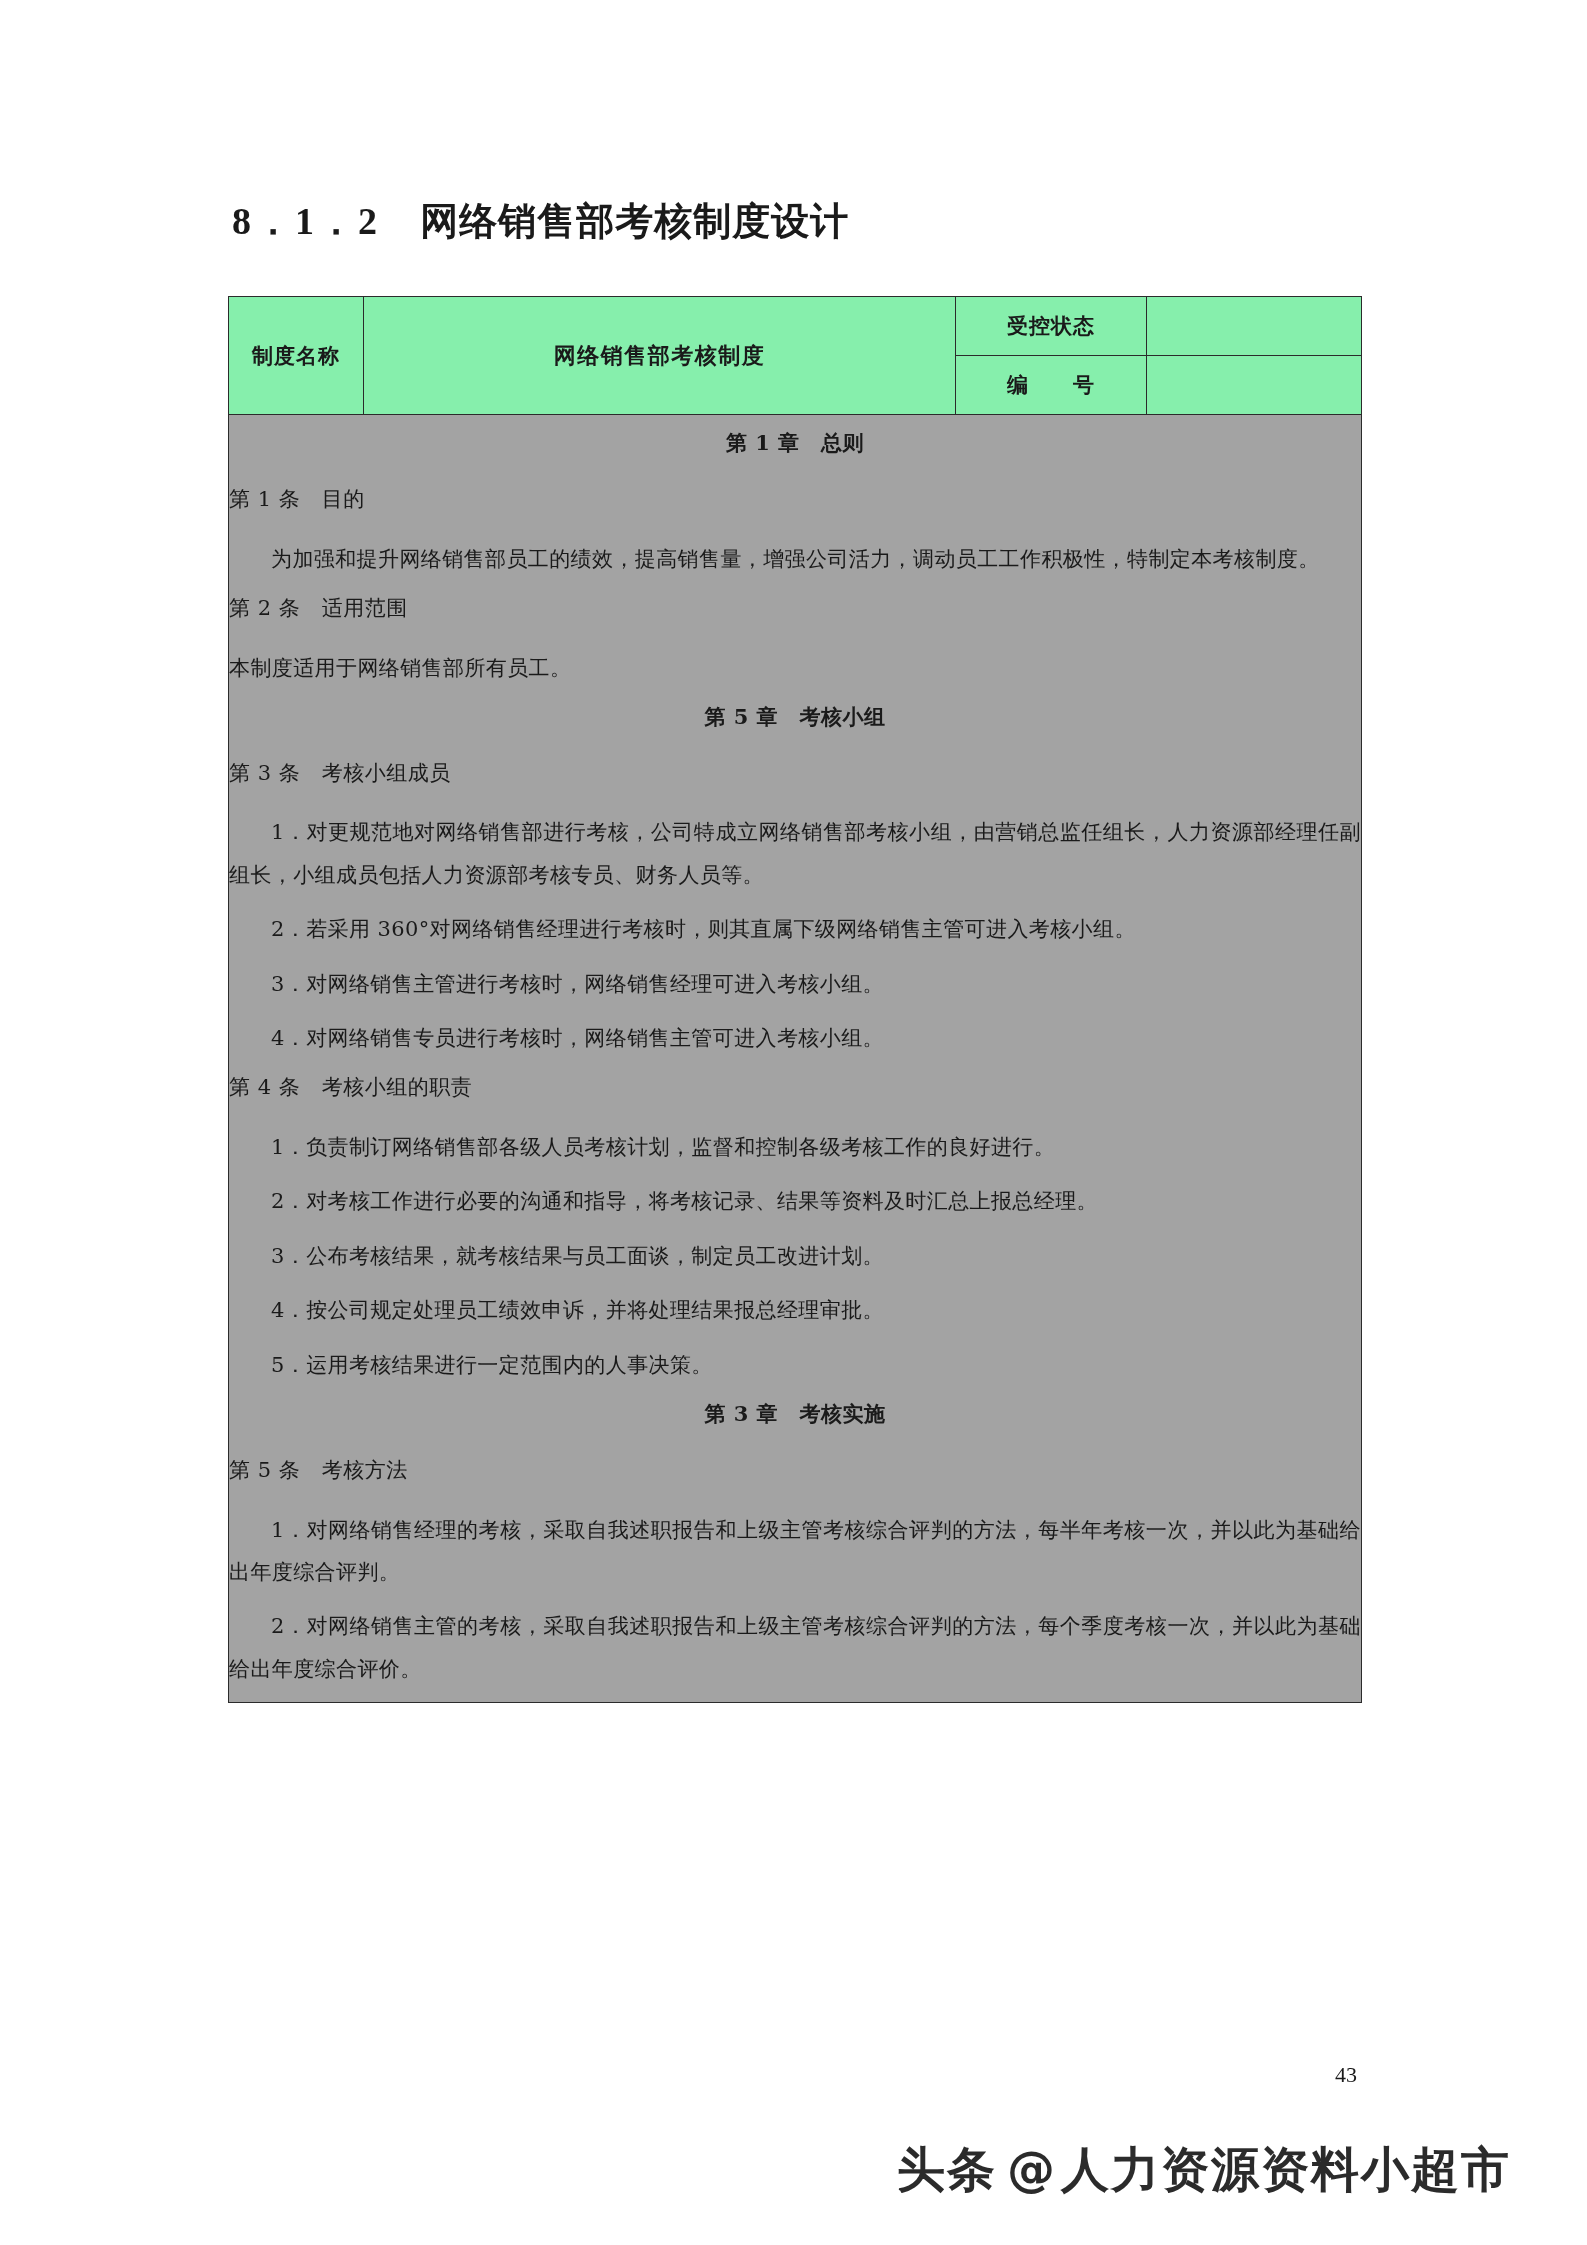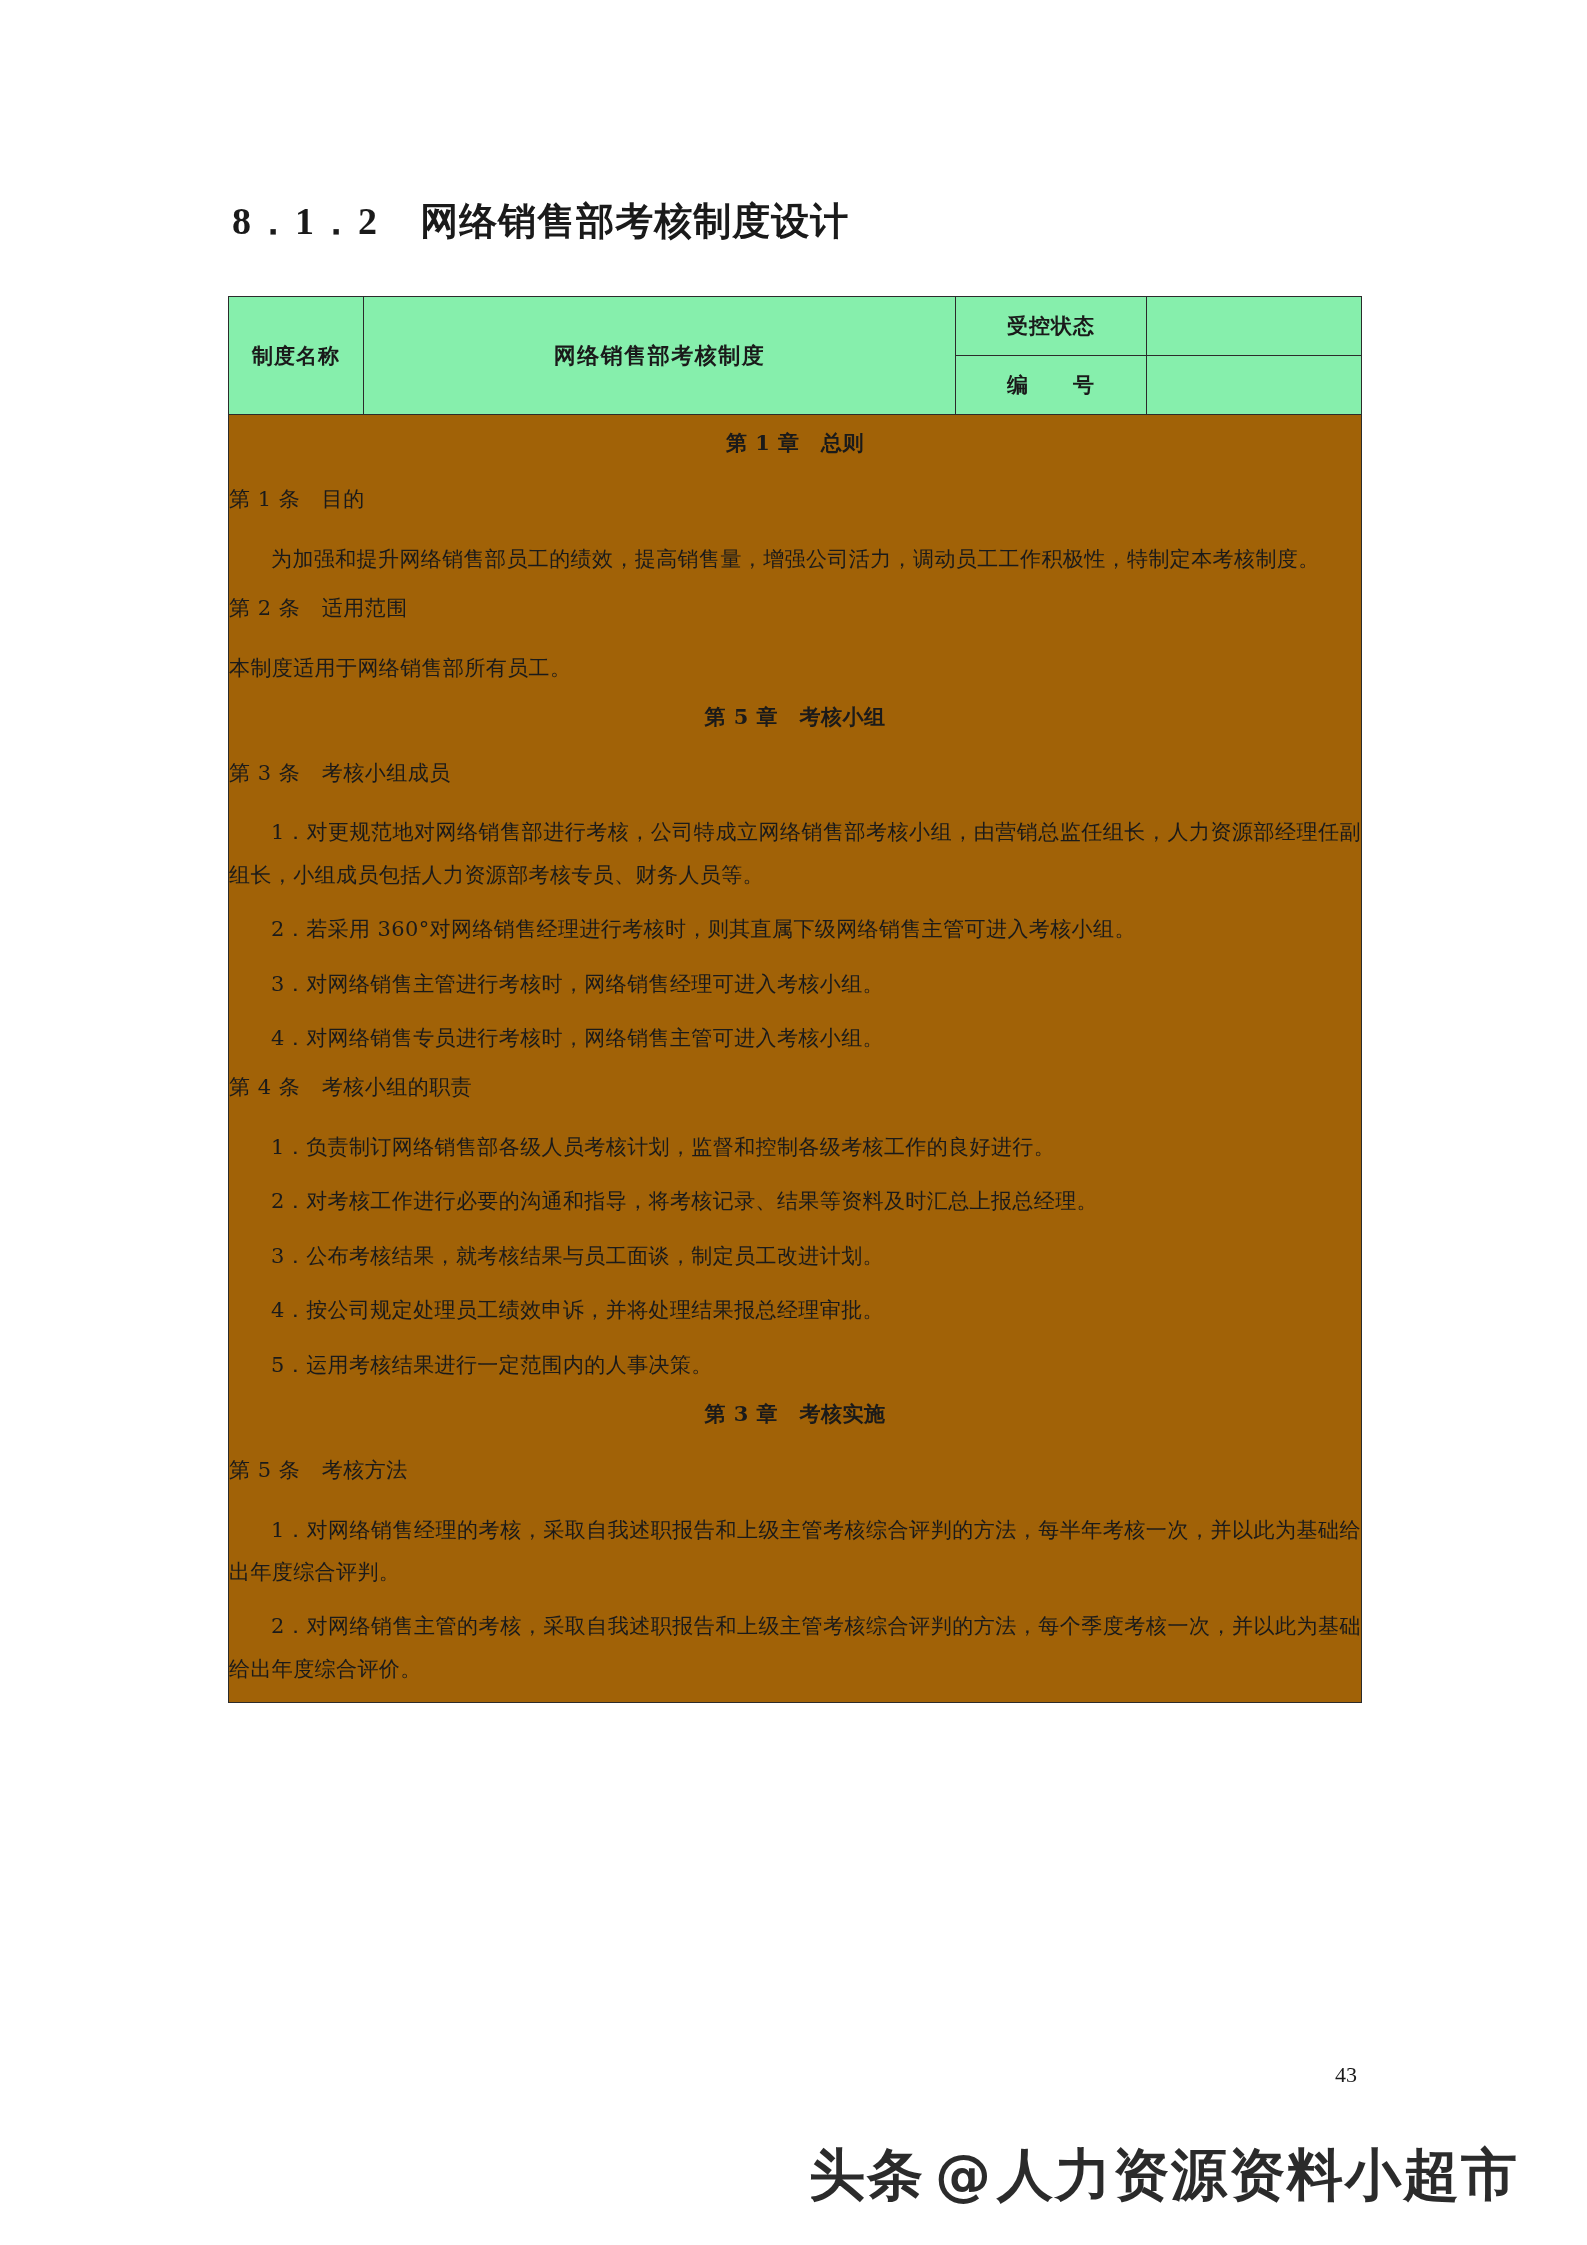--- a/index.html
+++ b/index.html
@@ -67,21 +67,21 @@
   .hdr-name-value {
     width: 591px;
     font-size: 22px;
     letter-spacing: 1.5px;
   }
   .hdr-key { width: 190px; letter-spacing: 1px; }
   .hdr-blank { width: 214px; }
 
   
   .body-cell {
-    background: #a16207;
+    background: #a3a3a3;
     padding: 22px 52px 34px 52px;
     vertical-align: top;
   }
 
   
   .chapter {
     text-align: center;
     font-size: 21px;
     font-weight: bold;
     margin: 14px 0 26px 0;
@@ -114,23 +114,23 @@
     top: 2062px;
     width: 1357px;
     text-align: right;
     font-size: 22px;
     font-family: "Liberation Serif", "DejaVu Serif", serif;
   }
 
   
   .watermark {
     position: absolute;
-    right: 68px;
+    right: 76px;
     top: 2138px;
-    font-size: 56px;
+    font-size: 48px;
     font-weight: bold;
     color: #1b1b1b;
     letter-spacing: 2px;
     white-space: nowrap;
     font-family: "DejaVu Sans", "Liberation Sans", sans-serif;
     text-shadow: 2px 2px 0 #ffffff, -1px -1px 0 rgba(255,255,255,0.9);
     opacity: 0.93;
   }
   .watermark .wm-brand { margin-right: 6px; }
   .watermark .wm-at {

